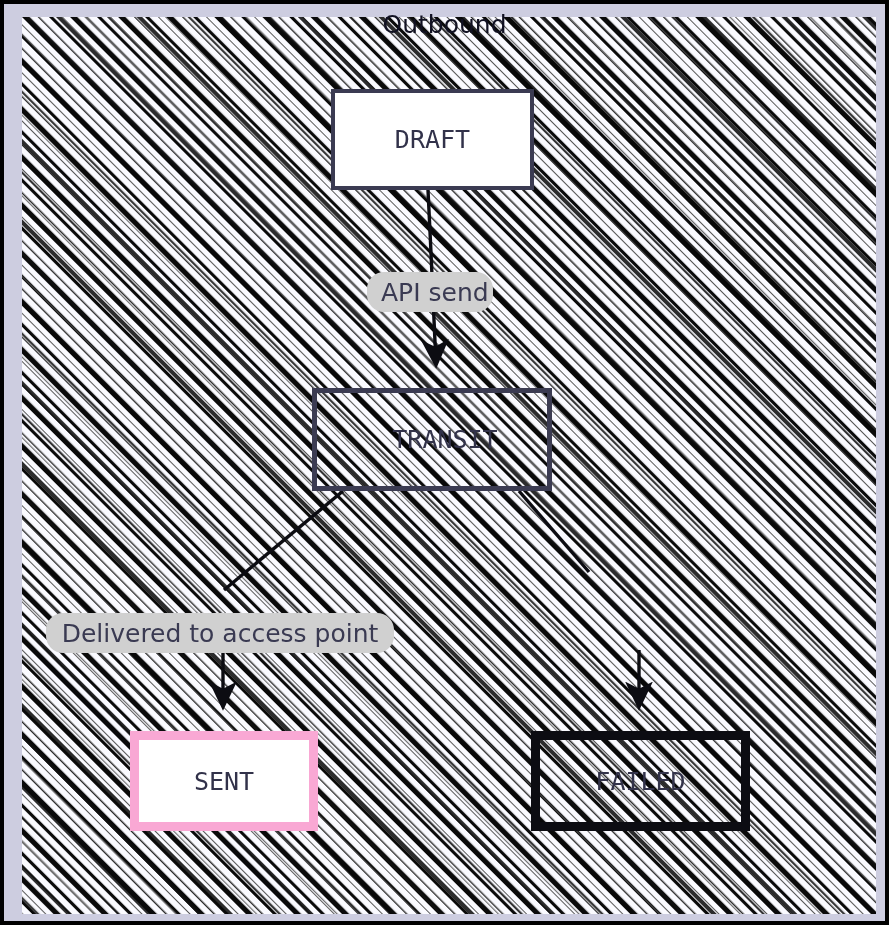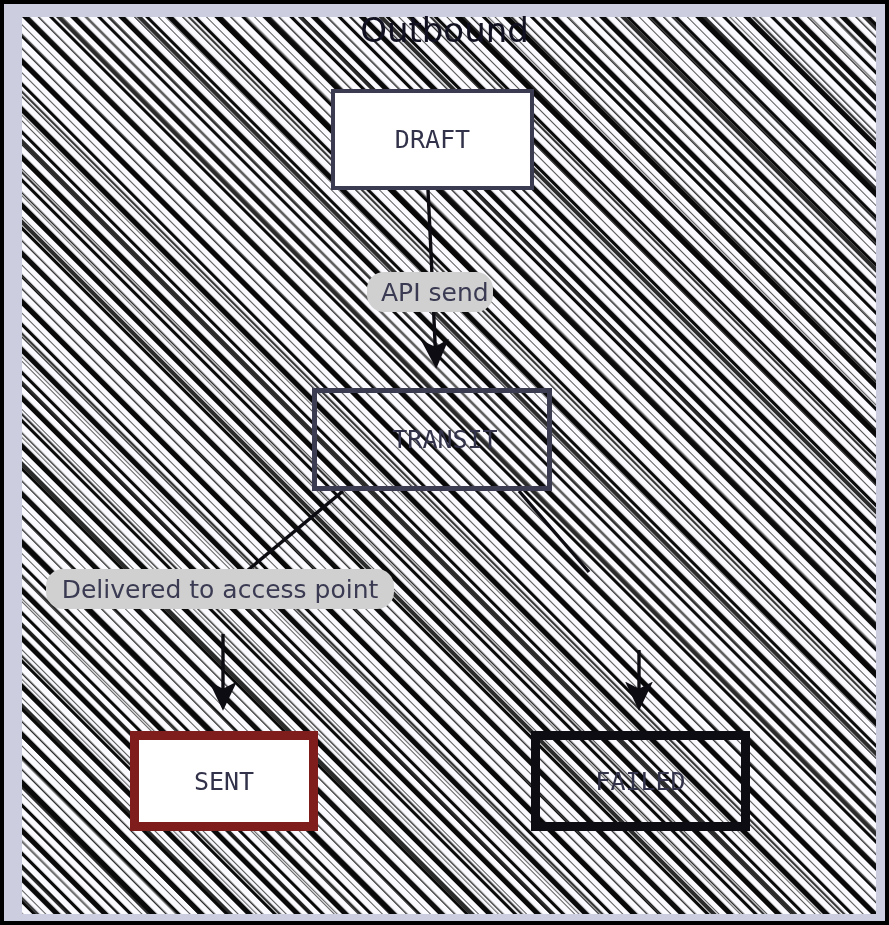--- a/index.html
+++ b/index.html
@@ -59,21 +59,21 @@
   }
 
   
   #subgraph-title {
     position: absolute;
     left: 0;
     top: 10px;
     width: 889px;
     text-align: center;
     font-family: "DejaVu Sans", sans-serif;
-    font-size: 34px;
+    font-size: 25px;
     color: #111122;
     letter-spacing: 0px;
     white-space: nowrap;
   }
 
   
   .node {
     position: absolute;
     display: flex;
     align-items: center;
@@ -99,21 +99,21 @@
     left: 312px;  top: 388px;
     width: 240px; height: 103px;
     border: 5px solid #3b3b52;
     background: transparent;
     font-size: 25px;
     padding-left: 26px;
   }
   #node-sent {
     left: 130px;  top: 731px;
     width: 188px; height: 100px;
-    border: 9px solid #7f1d1d;
+    border: 9px solid #f9a8d4;
     background: #ffffff;
     font-size: 25px;
   }
   #node-failed {
     left: 531px;  top: 731px;
     width: 219px; height: 100px;
     border: 9px solid #0c0c12;
     background: transparent;
     font-size: 25px;
   }
@@ -132,21 +132,21 @@
     padding: 2px 14px;
     box-sizing: border-box;
     border-radius: 17px;
   }
   #edge-label-api-send {
     left: 367px; top: 272px;
     width: 126px; height: 40px;
     line-height: 38px;
   }
   #edge-label-delivered {
-    left: 46px; top: 569px;
+    left: 46px; top: 613px;
     width: 348px; height: 40px;
     line-height: 38px;
   }
   #edge-label-failed {
     left: 440px; top: 571px;
     width: 400px; height: 79px;
     line-height: 40px;
   }
 </style>
 </head>

